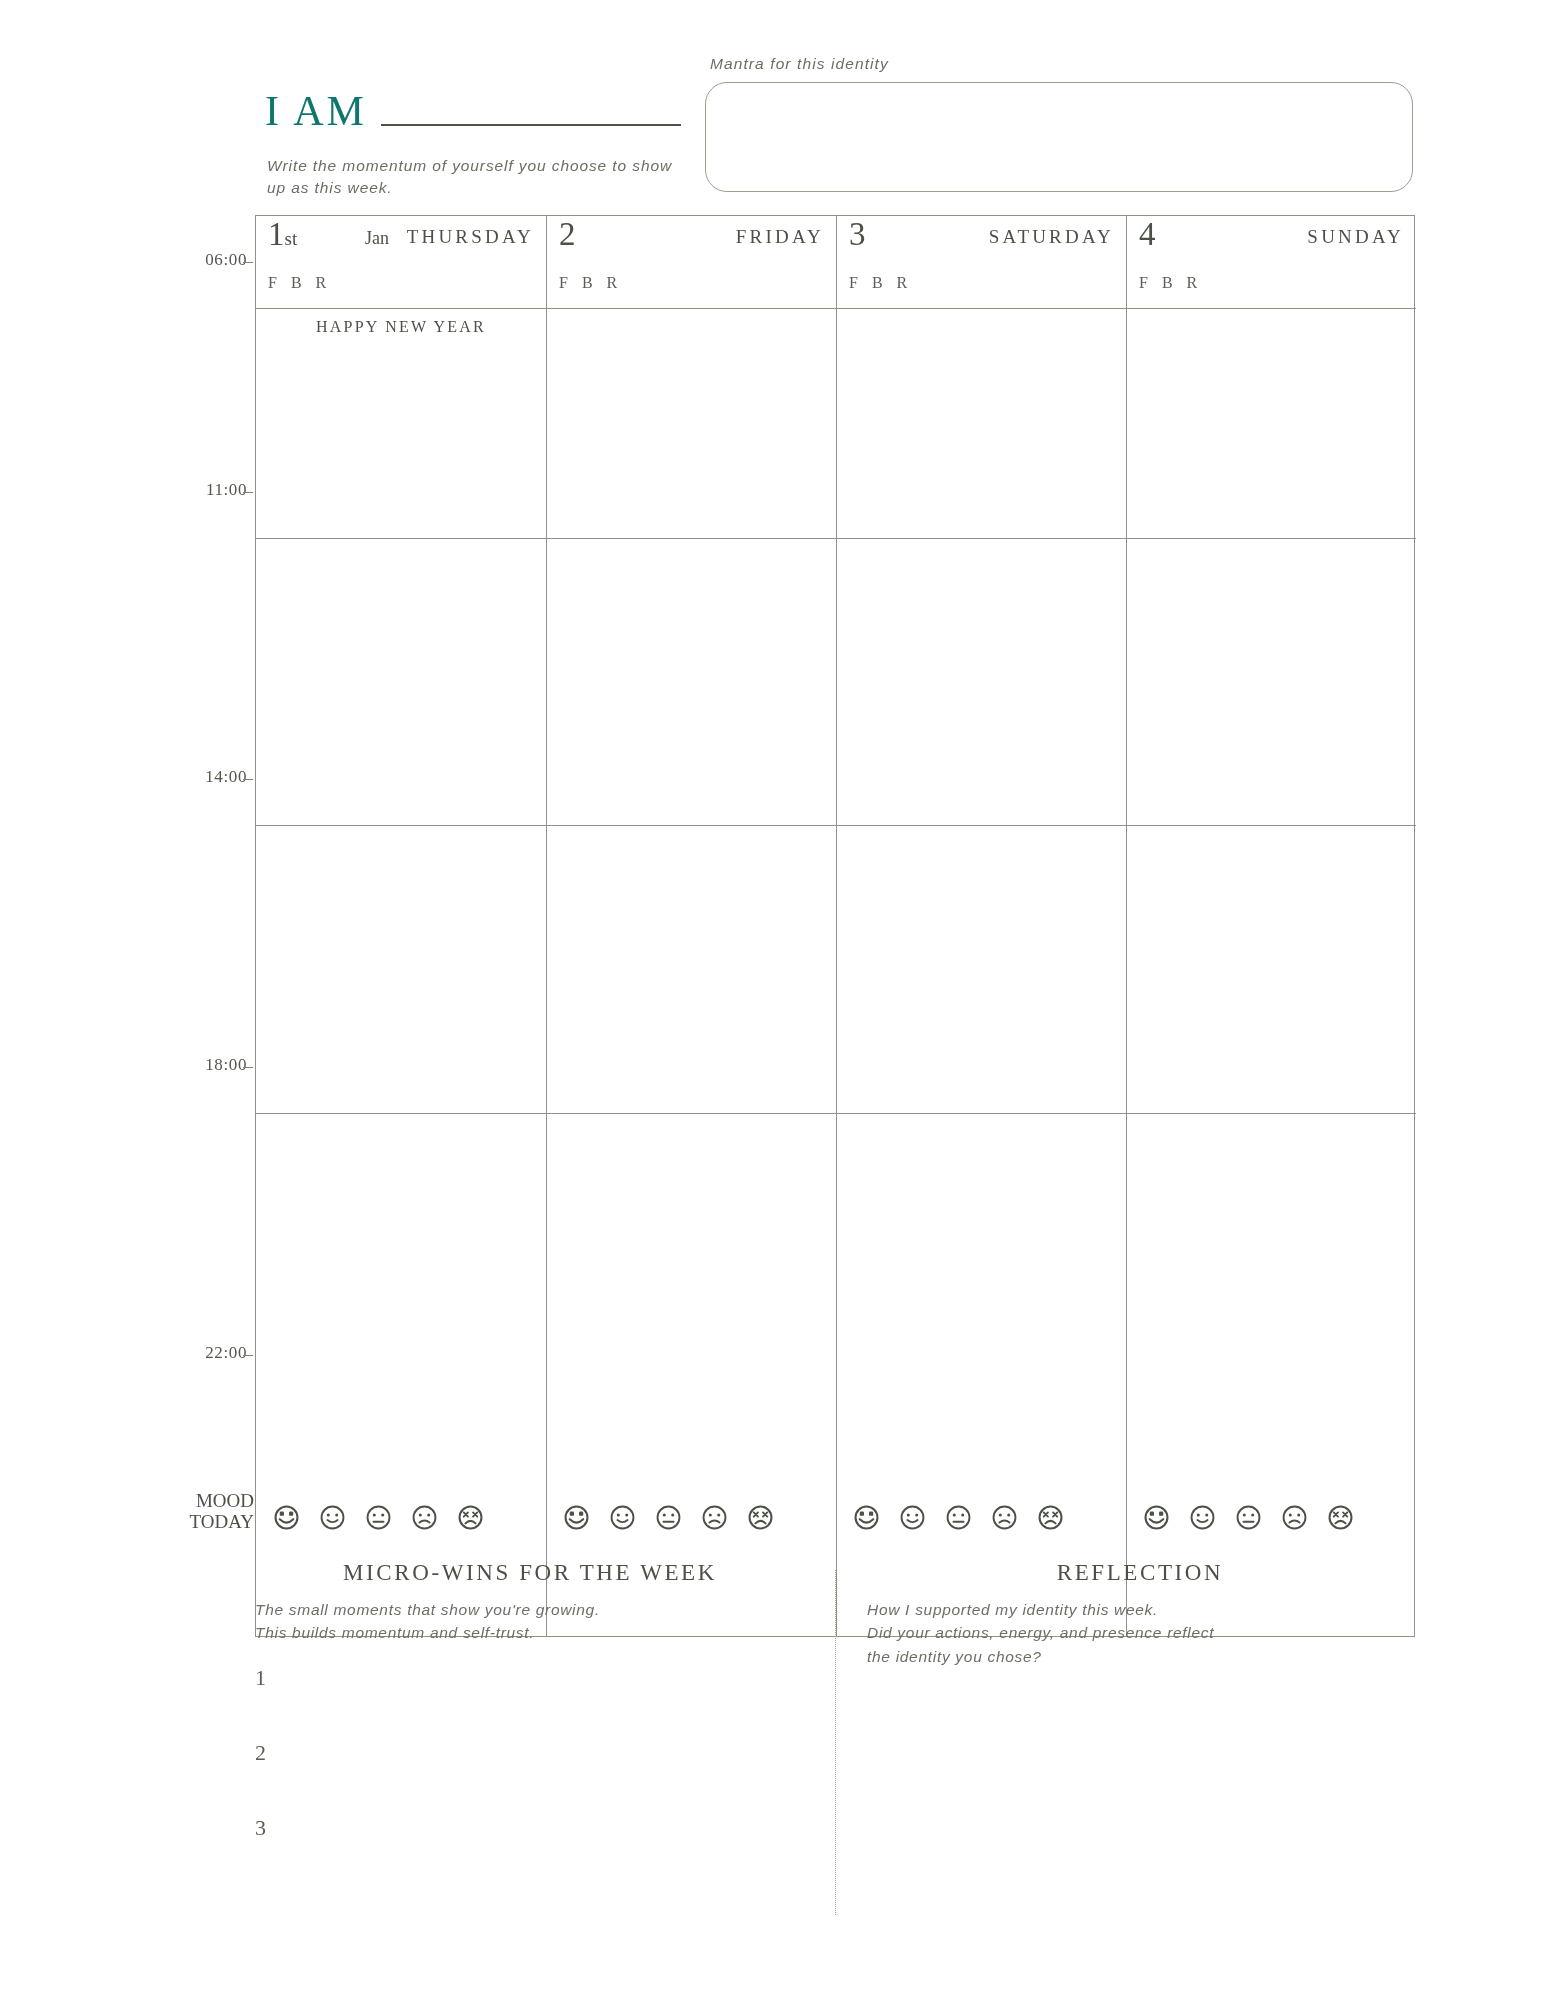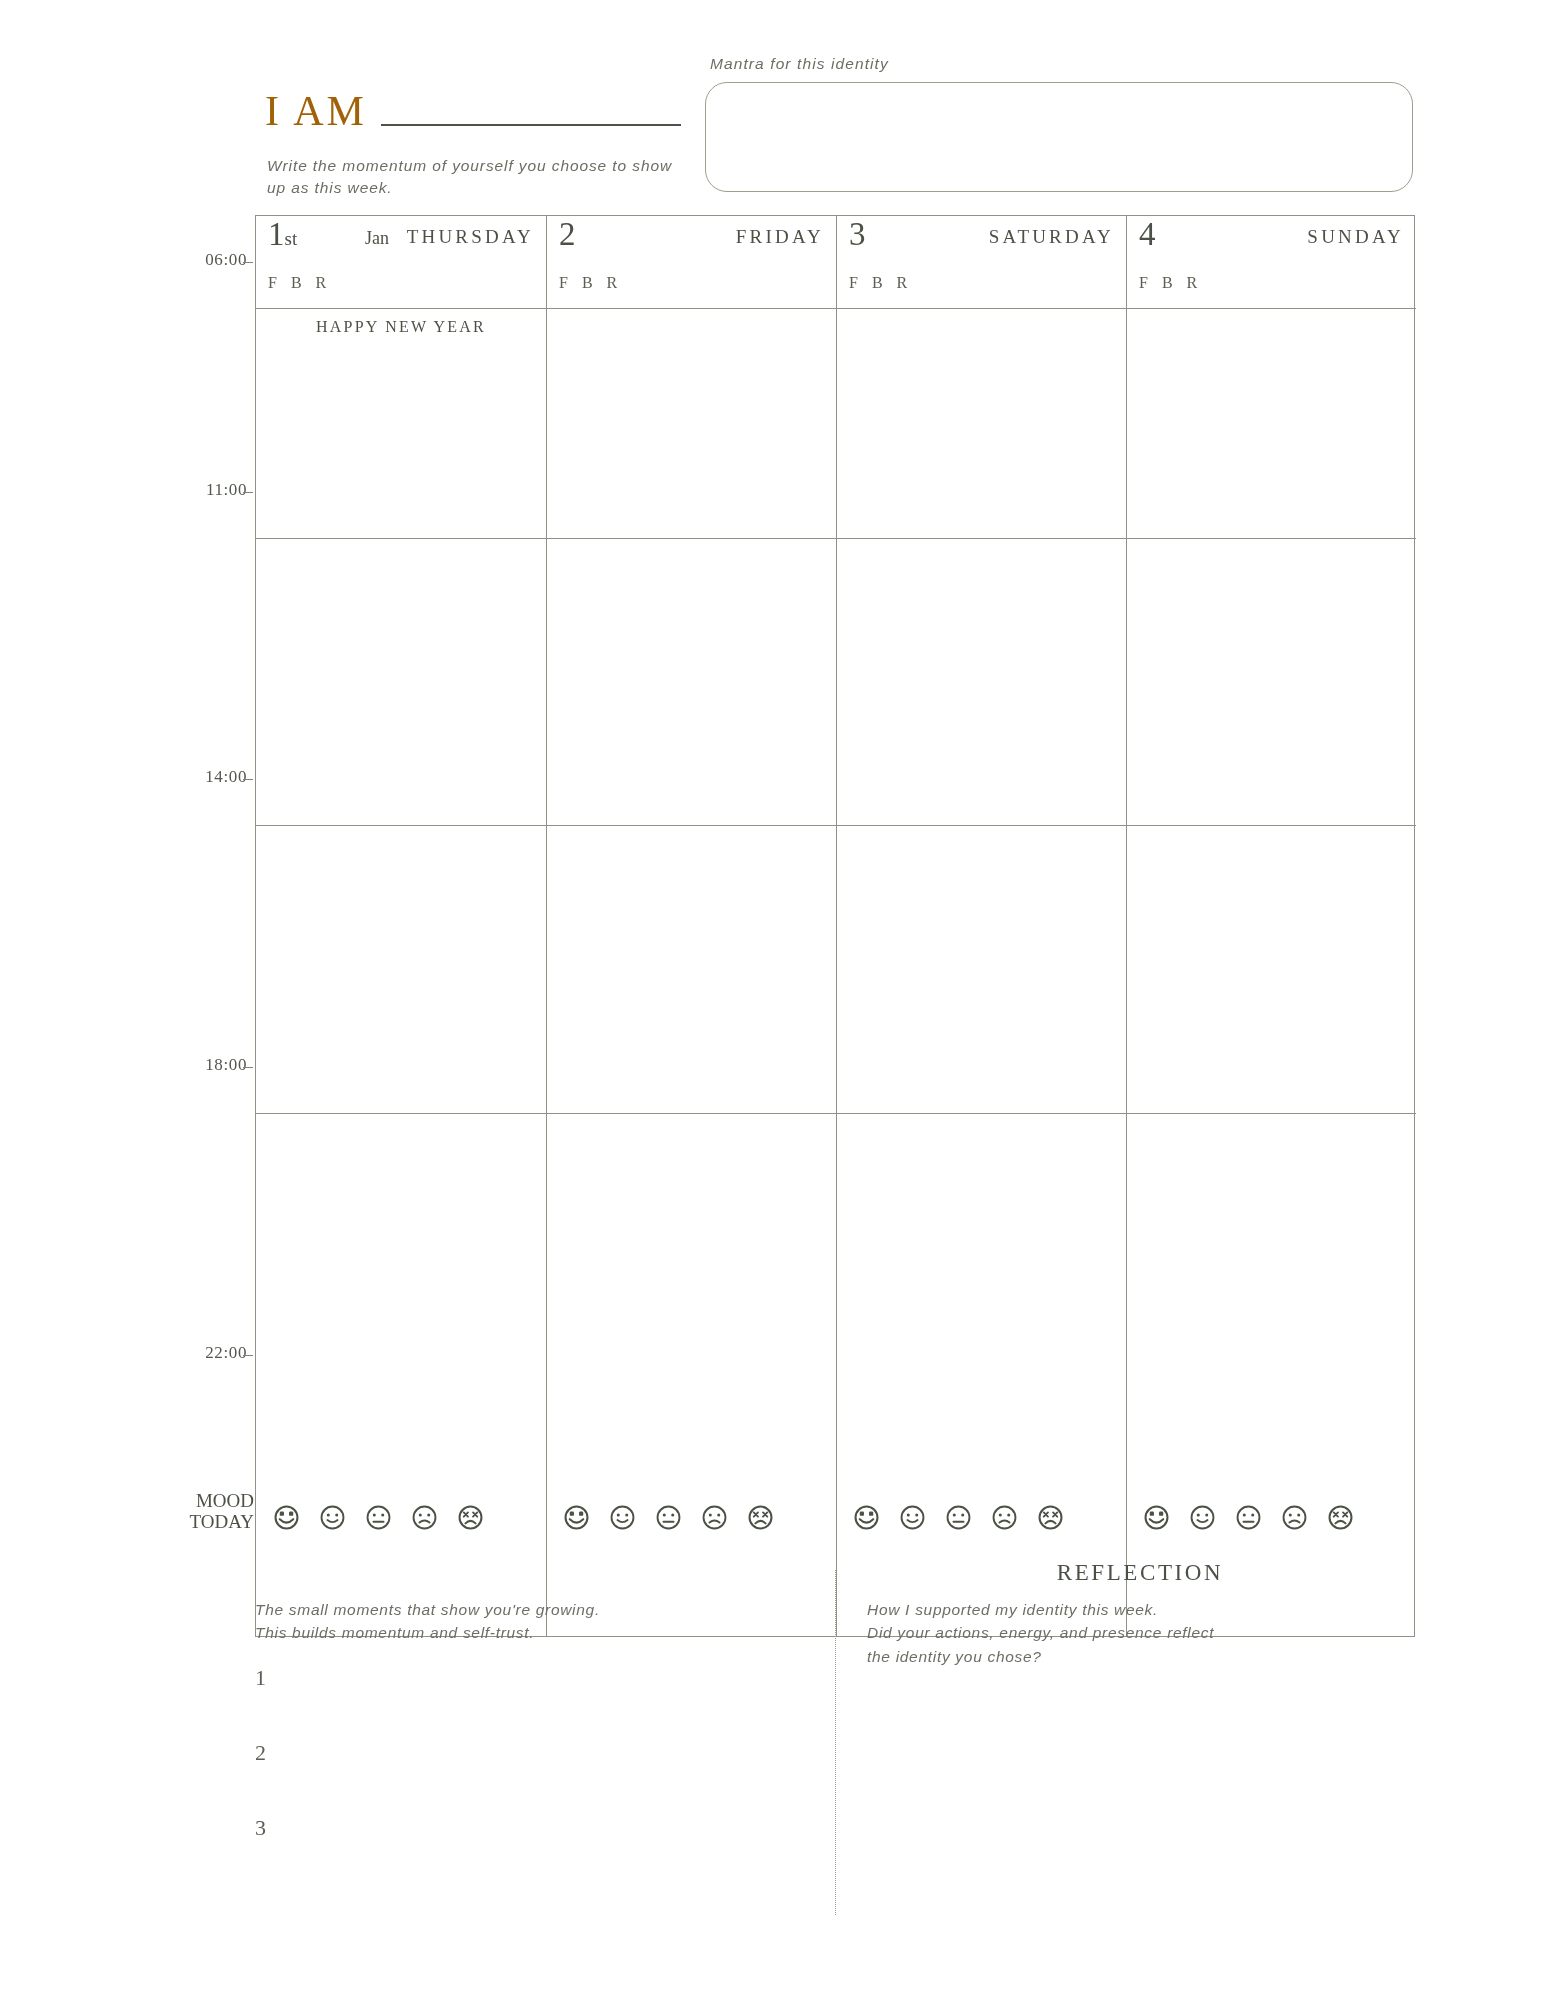--- a/index.html
+++ b/index.html
@@ -35,21 +35,21 @@
     position: absolute;
     left: 10px;
     top: 30px;
     display: flex;
     align-items: flex-end;
   }
   .iam-text {
     font-family: "Liberation Serif", serif;
     font-size: 42px;
     letter-spacing: 3px;
-    color: #a16207;
+    color: #0f766e;
     line-height: 1;
   }
   .iam-line {
     width: 300px;
     border-bottom: 2px solid #4d5246;
     margin-left: 14px;
     margin-bottom: 6px;
     height: 1px;
   }
   .iam-sub {
@@ -535,20 +535,21 @@
             <path d="M19 10 L24 15 M24 10 L19 15" stroke="#4c5145" stroke-width="2.2" stroke-linecap="round"></path>
             <path d="M10 23 q6 -6 12 0" fill="none" stroke="#4c5145" stroke-width="2.4" stroke-linecap="round"></path>
           </svg>
       </span>
     </div>
   </div>
 
   <div class="bottom">
     <div class="divider-v"></div>
 
+    <div class="sec-title" style="left:0; width:550px;">MICRO-WINS FOR THE WEEK</div>
     <div class="sec-sub" style="left:0; top:38px; width:540px; white-space:pre-line;">The small moments that show you're growing.
 This builds momentum and self-trust.</div>
 
     <div class="win-num" style="top:105px;">1</div>
     <div class="win-num" style="top:180px;">2</div>
     <div class="win-num" style="top:255px;">3</div>
 
     <div class="sec-title" style="left:610px; width:550px;">REFLECTION</div>
     <div class="sec-sub" style="left:612px; top:38px; width:545px; white-space:pre-line;">How I supported my identity this week.
 Did your actions, energy, and presence reflect

